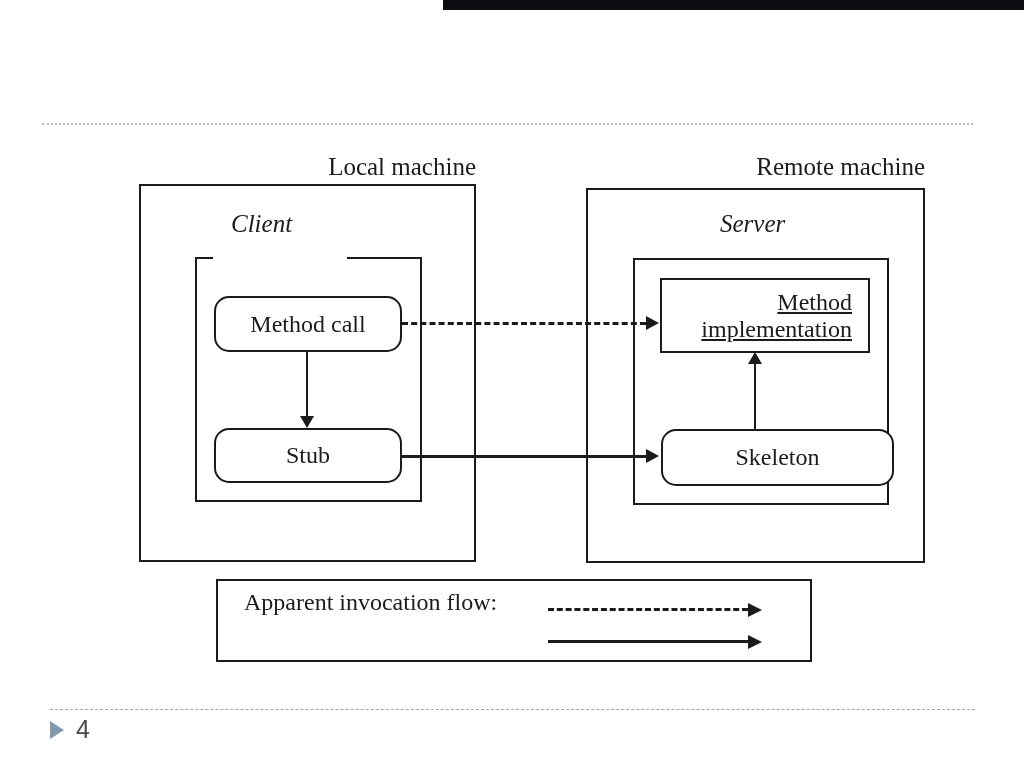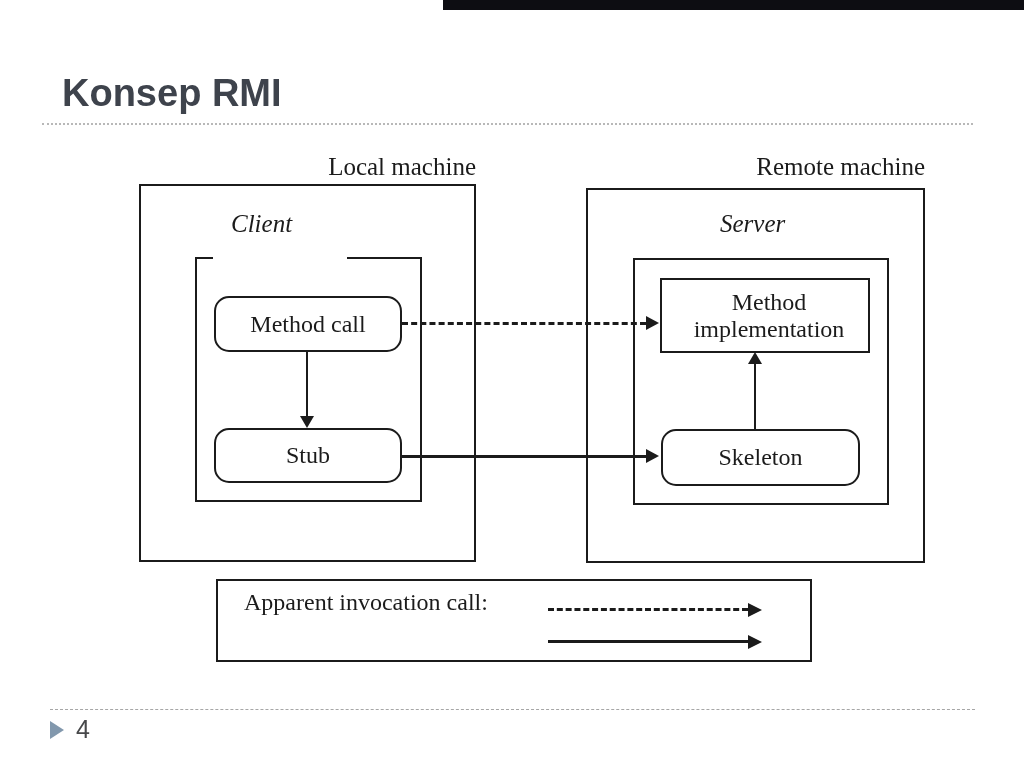--- a/index.html
+++ b/index.html
@@ -34,22 +34,22 @@
   
   .client-frame { left: 195px; top: 257px; width: 227px; height: 245px; }
   .client-frame-gap { position: absolute; left: 213px; top: 255px; width: 134px; height: 6px; background: #ffffff; }
   .server-frame { left: 633px; top: 258px; width: 256px; height: 247px; }
 
   
   .method-call-box { left: 214px; top: 296px; width: 188px; height: 56px; }
   .stub-box        { left: 214px; top: 428px; width: 188px; height: 55px; }
   .method-impl-box { left: 660px; top: 278px; width: 210px; height: 75px;
                      display: flex; align-items: center; }
-  .method-impl-text { font-size: 24px; line-height: 27px; padding-left: 24px; width: 190px; text-align: center; }
-  .skeleton-box    { left: 661px; top: 429px; width: 199px; height: 57px; }
+  .method-impl-text { font-size: 24px; line-height: 27px; padding-left: 24px; width: 190px; text-align: right; text-decoration: underline; }
+  .skeleton-box    { left: 661px; top: 429px; width: 233px; height: 57px; }
 
   
   .vline { position: absolute; width: 2px; background: #1b1b1b; }
   .hline { position: absolute; height: 3px; background: #1b1b1b; }
   .dashline { position: absolute; height: 0; border-top: 3px dashed #1b1b1b; }
   .tri { position: absolute; width: 0; height: 0; }
   .tri-down  { border-left: 7px solid transparent; border-right: 7px solid transparent; border-top: 12px solid #1b1b1b; }
   .tri-up    { border-left: 7px solid transparent; border-right: 7px solid transparent; border-bottom: 12px solid #1b1b1b; }
   .tri-right { border-top: 7px solid transparent; border-bottom: 7px solid transparent; border-left: 13px solid #1b1b1b; }
 
@@ -81,21 +81,20 @@
   .page-number { position: absolute; left: 76px; top: 715px; font-family: "Liberation Sans", sans-serif;
                  font-size: 25px; color: #47484a; }
 </style>
 </head>
 <body>
 
 <div class="slide">
 
   <div class="top-bar"></div>
 
-  <h1 class="slide-title">Konsep RMI</h1>
   <div class="title-rule"></div>
 
   <div>
 
     <div class="dlabel center-label local-machine-label">Local machine</div>
     <div class="dbox local-outer"></div>
     <div class="dlabel client-label">Client</div>
     <div class="dbox client-frame"></div>
     <div class="client-frame-gap"></div>
 
@@ -118,21 +117,21 @@
     <div class="vline skel-to-impl-line"></div>
     <div class="tri tri-up skel-to-impl-head"></div>
 
     <div class="dashline apparent-line"></div>
     <div class="tri tri-right apparent-head"></div>
 
     <div class="hline actual-line"></div>
     <div class="tri tri-right actual-head"></div>
 
     <div class="dbox legend-box">
-      <div class="legend-label legend-apparent-label">Apparent invocation call:</div>
+      <div class="legend-label legend-apparent-label">Apparent invocation flow:</div>
       <div class="dashline legend-dashline"></div>
       <div class="tri tri-right legend-dashhead"></div>
       <div class="hline legend-solidline"></div>
       <div class="tri tri-right legend-solidhead"></div>
     </div>
 
   </div>
 
   <div class="footer-rule"></div>
   <div class="page-marker"></div>

